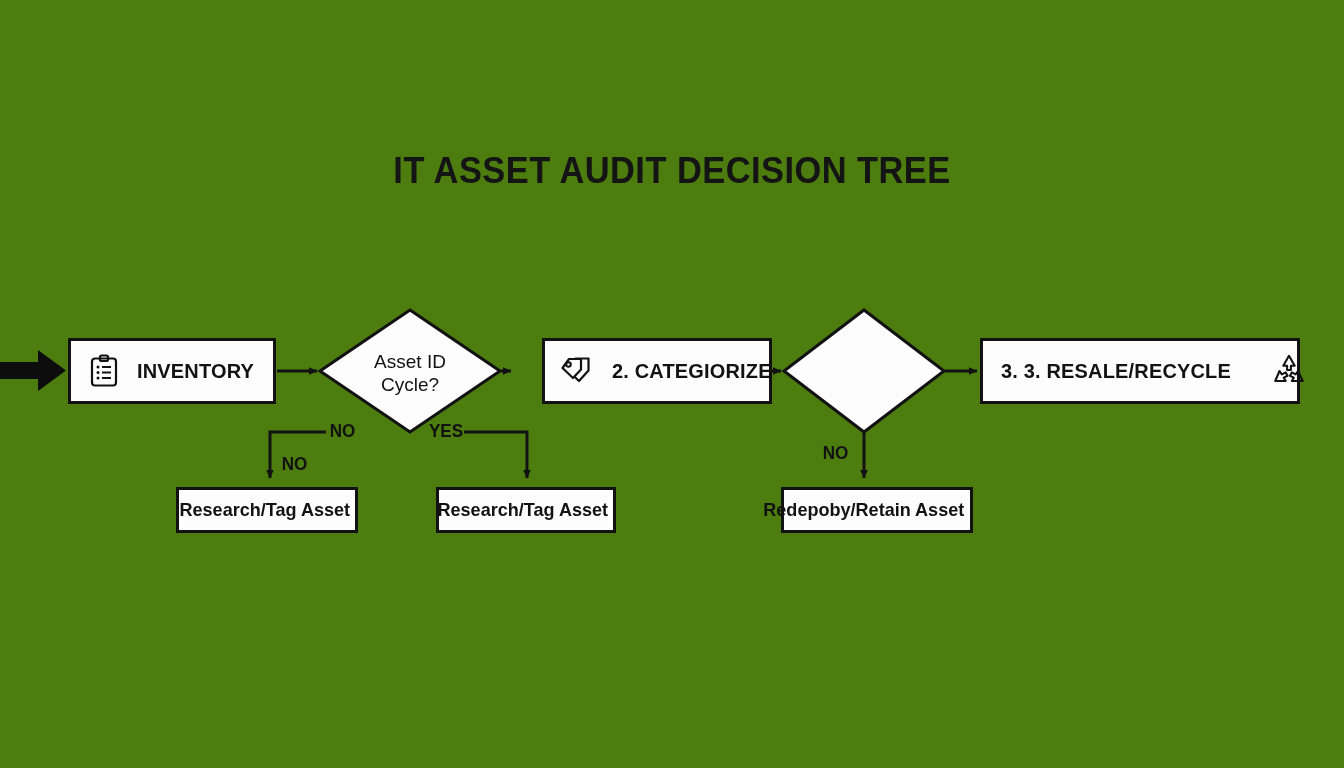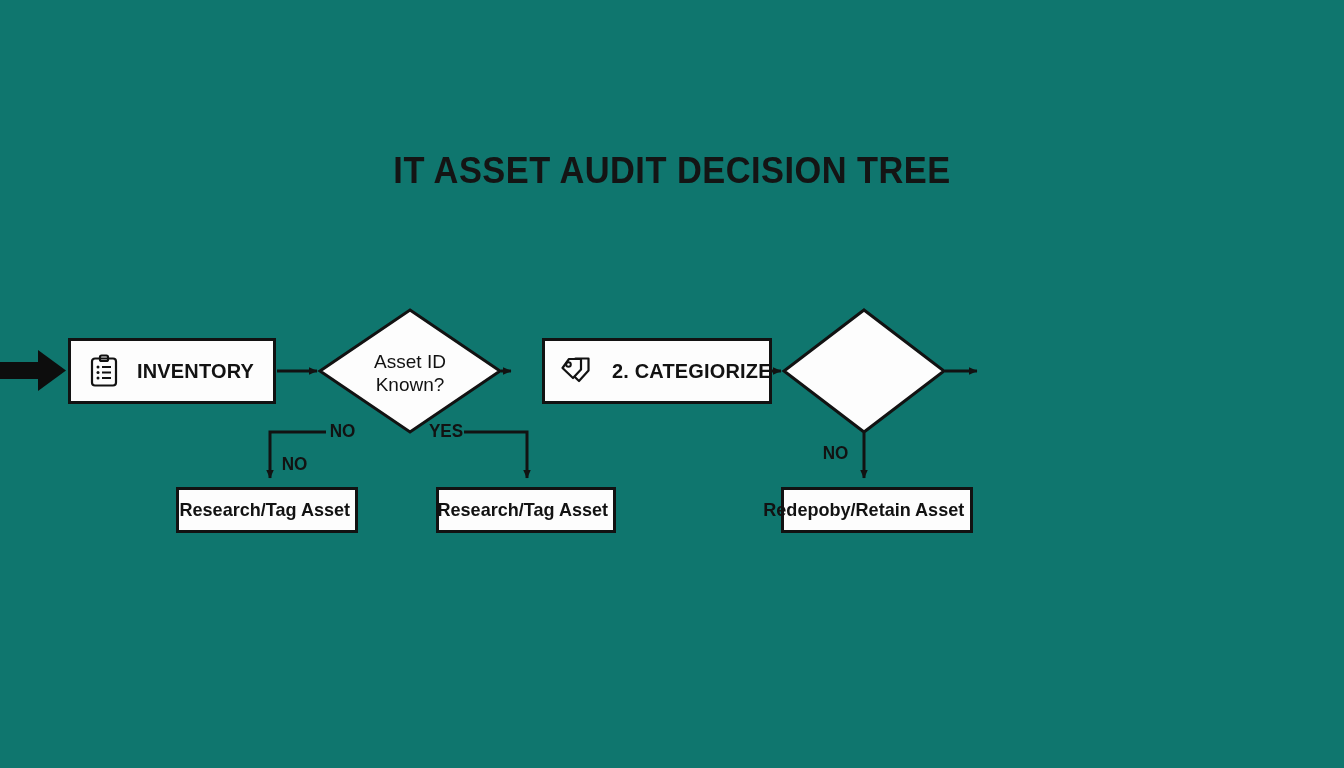--- a/index.html
+++ b/index.html
@@ -4,21 +4,21 @@
 <style>
   html, body {
     margin: 0;
     padding: 0;
     background: #fdfdfd;
   }
   #canvas {
     position: relative;
     width: 1344px;
     height: 768px;
-    background: #0f766e;
+    background: #4d7c0f;
     overflow: hidden;
     font-family: "Liberation Sans", sans-serif;
     color: #111111;
   }
   #diagram-svg {
     position: absolute;
     left: 0;
     top: 0;
     width: 1344px;
     height: 768px;
@@ -187,23 +187,34 @@
     <span class="icon-holder">
       <svg width="36" height="32" viewBox="0 0 36 32">
         <path d="M14.5,3.5 L27.5,3.5 L27.5,15.5 L18,26 L5.5,14 Z" fill="none" stroke="#121212" stroke-width="2.2" stroke-linejoin="round"></path>
         <path d="M8,4 L20,4 L20,14.5 L12,23 L1.5,13 Z" fill="#fdfdfd" stroke="#121212" stroke-width="2.2" stroke-linejoin="round"></path>
         <circle cx="7.5" cy="9.5" r="2.3" fill="none" stroke="#121212" stroke-width="2"></circle>
       </svg>
     </span>
     <span class="lbl">2. CATEGIORIZE</span>
   </div>
 
+  <div class="node-box" id="node-resale">
+    <span class="lbl">3. 3. RESALE/RECYCLE</span>
+    <span class="divider-v"></span>
+    <span class="icon-holder" style="margin-left:12px;">
+      <svg width="40" height="38" viewBox="0 0 42 40">
+        <path d="M21,4 L27,14.5 L23,14.5 L23,19 L19,19 L19,14.5 L15,14.5 Z" fill="none" stroke="#121212" stroke-width="2.2" stroke-linejoin="round"></path>
+        <path d="M6.5,30.5 L11,20 L13.5,23.5 L17.5,21.5 L19.5,25 L15.5,27 L17.5,30.5 Z" fill="none" stroke="#121212" stroke-width="2.2" stroke-linejoin="round"></path>
+        <path d="M35.5,30.5 L24,30.5 L26,27 L22,25 L24,21.5 L28,23.5 L30.5,20 Z" fill="none" stroke="#121212" stroke-width="2.2" stroke-linejoin="round"></path>
+      </svg>
+    </span>
+  </div>
 
   <div class="diamond-label" id="label-asset-id">Asset ID
-Known?</div>
+Cycle?</div>
 
 
   <div class="edge-label" id="edge-no-1">NO</div>
   <div class="edge-label" id="edge-no-1b">NO</div>
   <div class="edge-label" id="edge-yes-1">YES</div>
   <div class="edge-label" id="edge-no-2">NO</div>
 
   <div class="leaf-box" id="leaf-research-1">
     <span class="lbl">Research/Tag Asset</span>
   </div>

